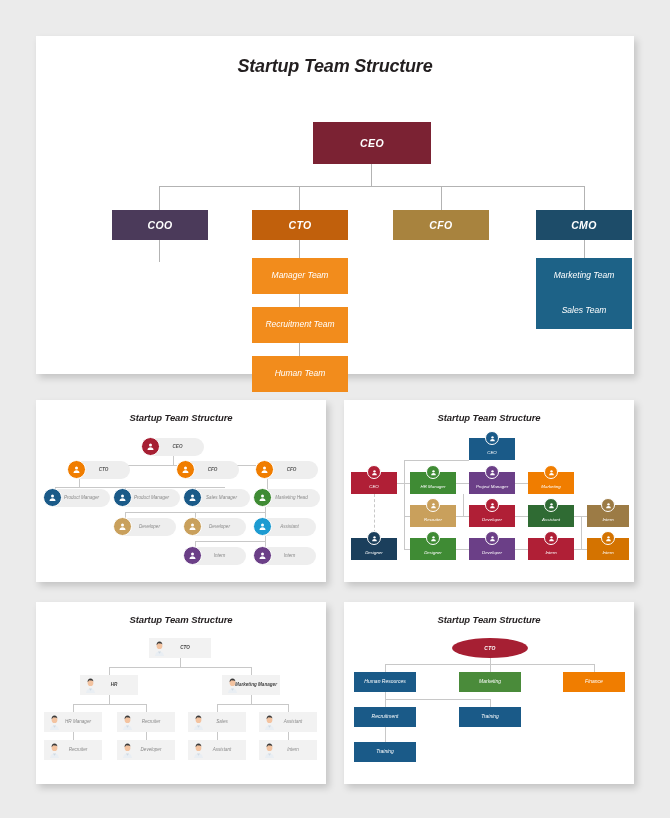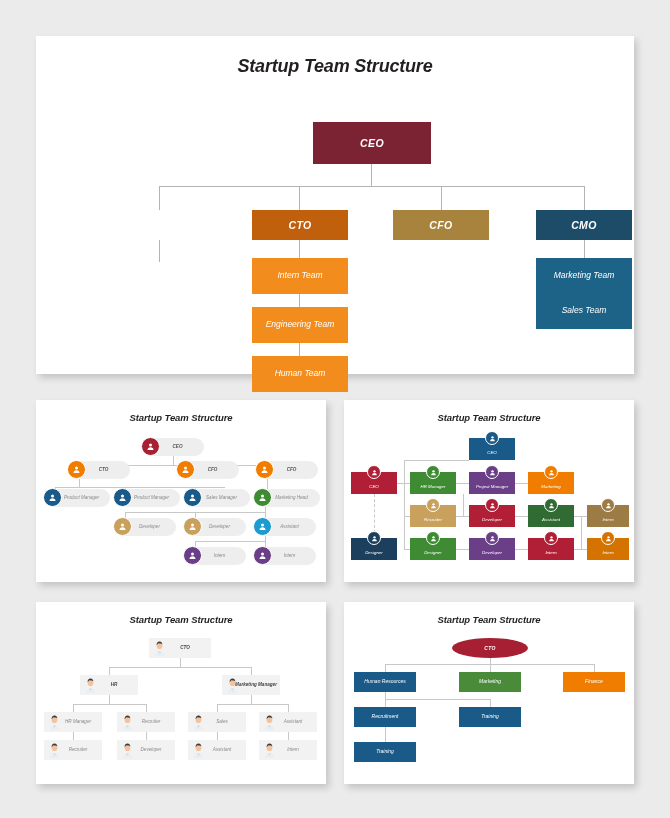--- a/index.html
+++ b/index.html
@@ -134,34 +134,37 @@
       <div class="conn v" style="left:123px;top:204px;height:22px;"></div>
       <div class="conn v" style="left:263px;top:204px;height:18px;"></div>
       <div class="conn v" style="left:263px;top:258px;height:13px;"></div>
       <div class="conn v" style="left:263px;top:307px;height:13px;"></div>
       <div class="conn v" style="left:548px;top:204px;height:18px;"></div>
       <div class="conn v" style="left:548px;top:258px;height:13px;"></div>
 
       <div class="node lvl1" style="left:277px;top:86px;width:118px;height:42px;background:#7b2233;">
         <span>CEO</span>
       </div>
+      <div class="node lvl2" style="left:76px;top:174px;width:96px;height:30px;background:#4b3a5a;">
+        <span>COO</span>
+      </div>
       <div class="node lvl2" style="left:216px;top:174px;width:96px;height:30px;background:#c1600c;">
         <span>CTO</span>
       </div>
       <div class="node lvl2" style="left:357px;top:174px;width:96px;height:30px;background:#a8833e;">
         <span>CFO</span>
       </div>
       <div class="node lvl2" style="left:500px;top:174px;width:96px;height:30px;background:#1d4c69;">
         <span>CMO</span>
       </div>
       <div class="node lvl3" style="left:216px;top:222px;width:96px;height:36px;background:#f28c1c;">
-        <span>Intern Team</span>
+        <span>Manager Team</span>
       </div>
       <div class="node lvl3" style="left:216px;top:271px;width:96px;height:36px;background:#f28c1c;">
-        <span>Engineering Team</span>
+        <span>Recruitment Team</span>
       </div>
       <div class="node lvl3" style="left:216px;top:320px;width:96px;height:36px;background:#f28c1c;">
         <span>Human Team</span>
       </div>
       <div class="node lvl3" style="left:500px;top:222px;width:96px;height:36px;background:#1d6287;">
         <span>Marketing Team</span>
       </div>
       <div class="node lvl3" style="left:500px;top:257px;width:96px;height:36px;background:#1d6287;">
         <span>Sales Team</span>
       </div>

